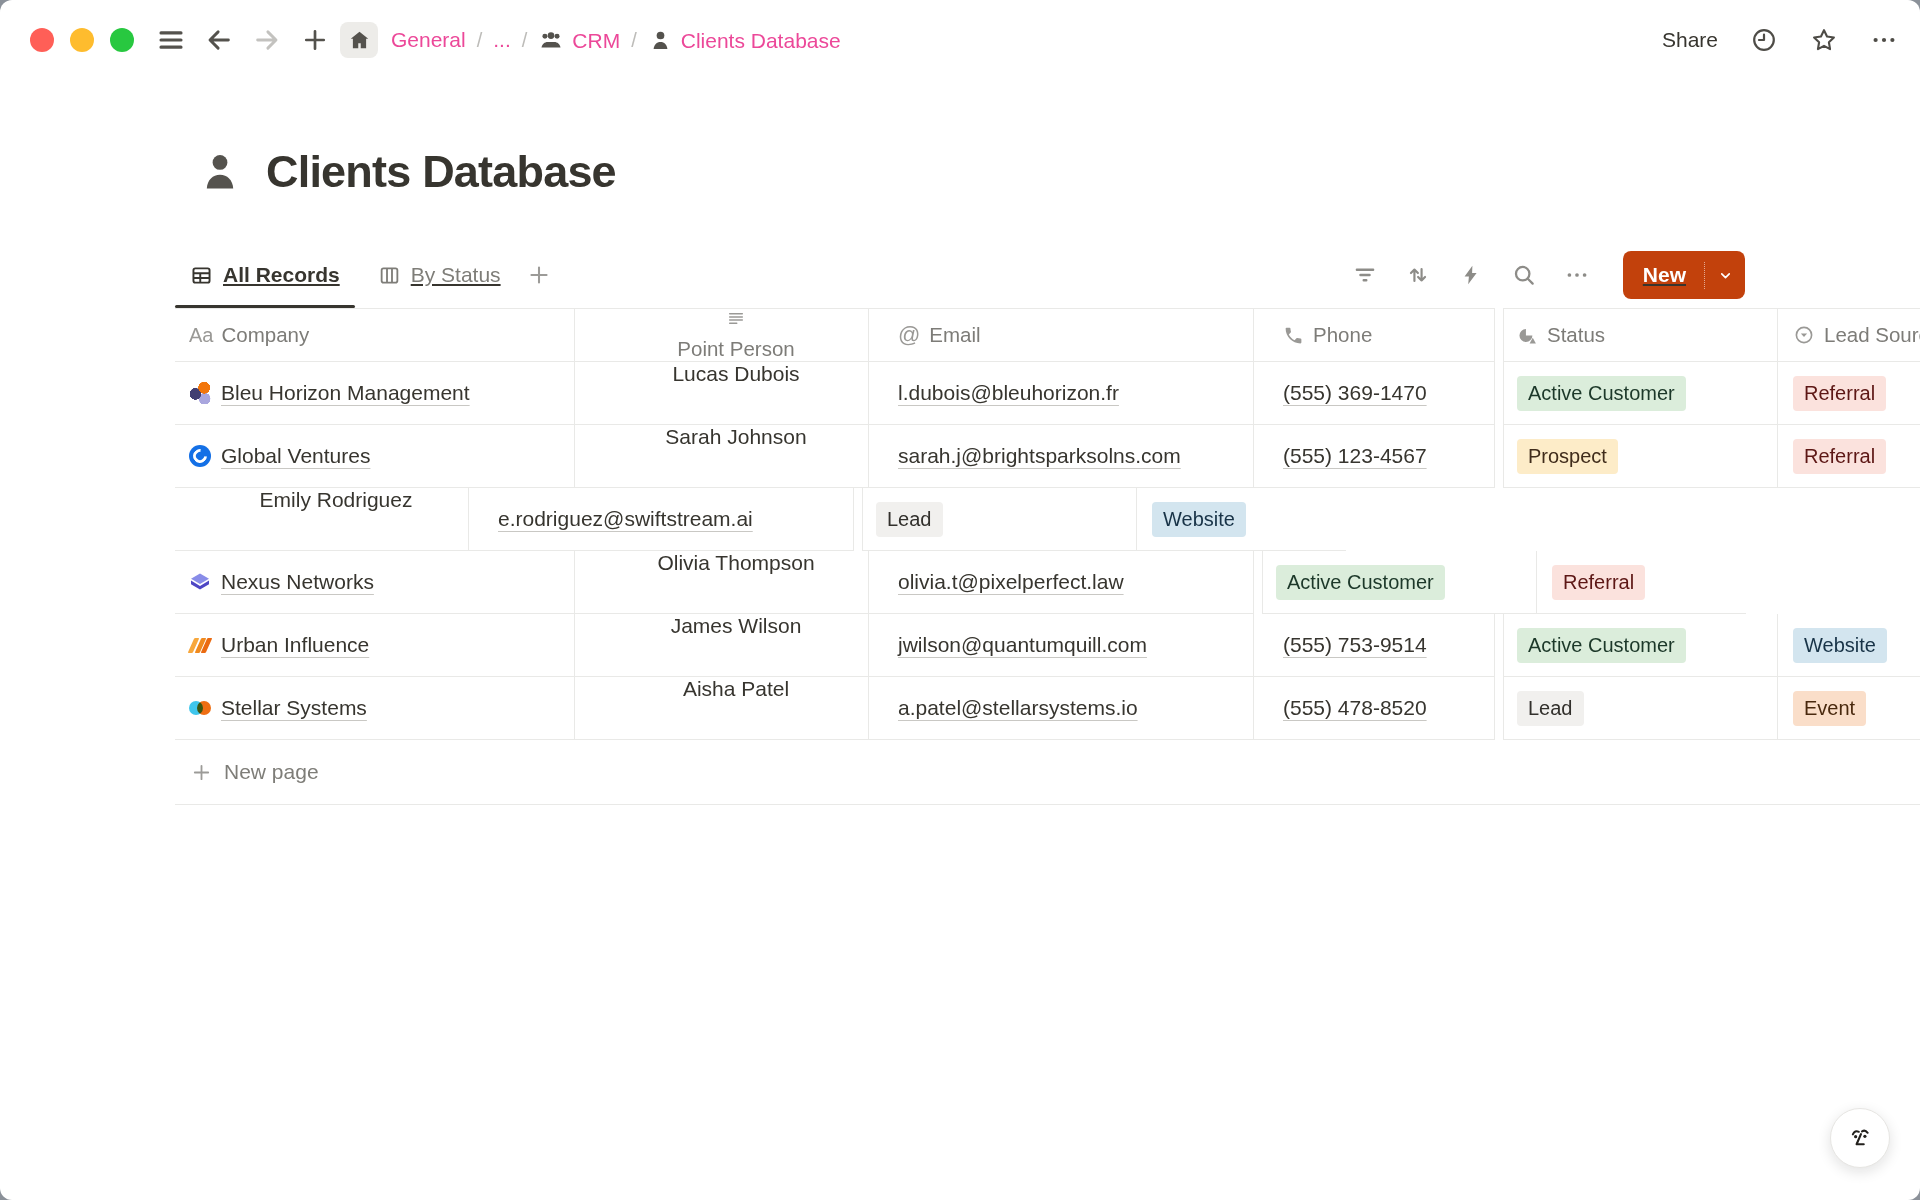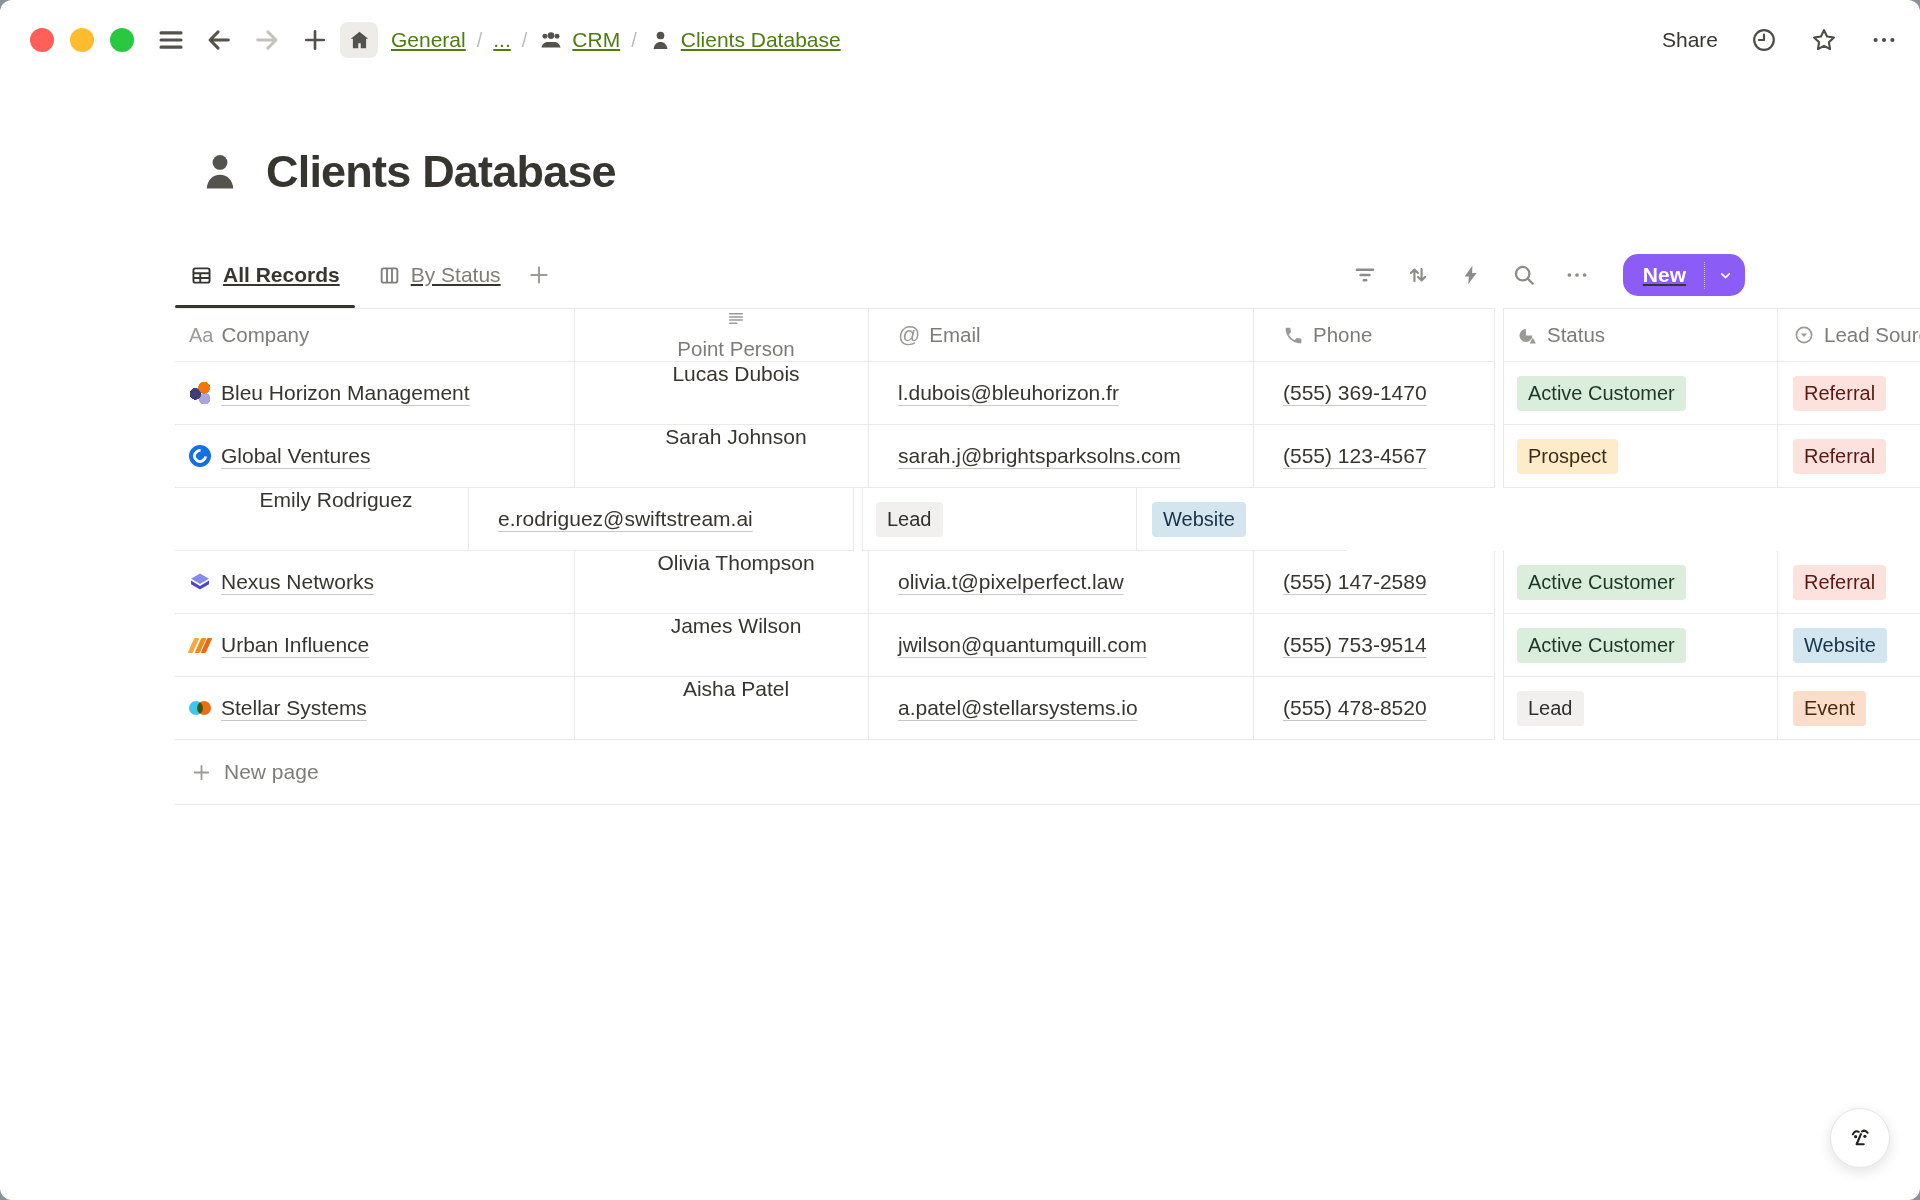--- a/index.html
+++ b/index.html
@@ -9,21 +9,21 @@
 
   
   .topbar{position:absolute;top:0;left:0;right:0;height:80px;display:flex;align-items:center;padding:0 22px 0 30px;box-sizing:border-box;}
   .dots{display:flex;gap:16px;align-items:center;}
   .dot{width:24px;height:24px;border-radius:50%;}
   .dot.red{background:#FF5F57}.dot.yellow{background:#FEBC2E}.dot.green{background:#28C840}
   .tbtn{display:flex;align-items:center;justify-content:center;width:34px;height:34px;border-radius:6px;color:#54524D;}
   .tbtn.disabled{color:#C3C2BF;}
   .home-btn{background:#EDECE9;border-radius:8px;width:38px;height:36px;}
   .crumbs{display:flex;align-items:center;gap:11px;margin-left:13px;font-size:21px;white-space:nowrap;}
-  .crumb{display:flex;align-items:center;gap:8px;color:#4d7c0f;text-decoration:underline;}
+  .crumb{display:flex;align-items:flex-end;gap:8px;color:#ec4899;}
   .crumb .cicon{color:#54524D;}
   .sep{color:#BDBCB9;font-size:20px;}
   .top-right{margin-left:auto;display:flex;align-items:center;gap:32px;}
   .share{font-size:21px;color:#37352F;}
   .top-ic{color:#4E4C47;}
 
   
   .title-row{position:absolute;top:146px;left:196px;display:flex;align-items:center;gap:22px;}
   .title-icon{color:#55534E;}
   .page-title{font-size:45px;font-weight:700;letter-spacing:-0.8px;color:#37352F;}
@@ -31,21 +31,21 @@
   
   .tabbar{position:absolute;top:244px;left:0;right:0;height:62px;display:flex;align-items:center;padding:0 175px;box-sizing:border-box;text-decoration:underline;}
   .tab{position:relative;display:flex;align-items:center;gap:10px;height:100%;padding:0 15px;font-size:21px;}
   .tab.active{color:#37352F;font-weight:700;}
   .tab.active:after{content:"";position:absolute;left:0;right:0;bottom:-2px;height:3px;background:#37352F;border-radius:2px;}
   .tab.idle{color:#7E7D78;font-weight:500;margin-left:8px;}
   .tab .ticon{color:inherit;}
   .add-view{margin-left:10px;color:#9C9B98;}
   .view-controls{margin-left:auto;display:flex;align-items:center;gap:27px;}
   .vc-ic{color:#8D8C88;width:26px;height:26px;display:flex;align-items:center;justify-content:center;}
-  .new-btn{margin-left:6px;display:flex;align-items:center;height:42px;background:#8b5cf6;border-radius:15px;color:#fff;overflow:hidden;}
+  .new-btn{margin-left:6px;display:flex;align-items:center;height:48px;background:#c2410c;border-radius:8px;color:#fff;overflow:hidden;}
   .new-btn .nlabel{font-size:21px;font-weight:700;padding:0 18px 0 20px;}
   .new-btn .ndrop{display:flex;align-items:center;justify-content:center;width:40px;height:27px;border-left:1px dotted rgba(255,255,255,.55);}
 
   
   .table{position:absolute;top:308px;left:0;}
   .trow,.thead{display:flex;margin-left:175px;}
   .cell{display:flex;align-items:center;box-sizing:border-box;font-size:21px;white-space:nowrap;}
   .c-company{width:400px;padding-left:14px;gap:10px;border-right:1px solid #E9E9E7;}
   .c-pp{width:294px;padding-left:29px;border-right:1px solid #E9E9E7;flex-direction:column;}
   .c-email{width:385px;padding-left:29px;border-right:1px solid #E9E9E7;}
@@ -365,23 +365,20 @@
               <polygon points="11,2.5 20,7.8 11,13.1 2,7.8" fill="#888CE8"></polygon>
               <path d="M2 9.6 11 14.9 20 9.6 v3.6 L11 18.5 2 13.2z" fill="#4E46C4"></path>
             </svg>
         </span>
         <span class="link cname">Nexus Networks</span>
       </div>
       <div class="cell c-pp">Olivia Thompson</div>
       <div class="cell c-email">
           <span class="link">olivia.t@pixelperfect.law</span>
         </div>
-      <div class="cell c-phone">
-          <span class="link">(555) 147-2589</span>
-        </div>
       <div class="gapcol"></div>
       <div class="cell c-status">
           <span class="badge" data-variant="green">Active Customer</span>
         </div>
       <div class="cell c-lead">
           <span class="badge" data-variant="red">Referral</span>
         </div>
     </div>
 
     <div class="trow">

